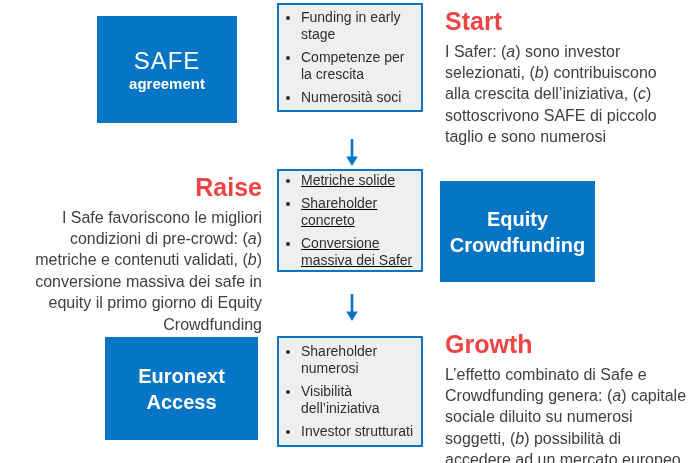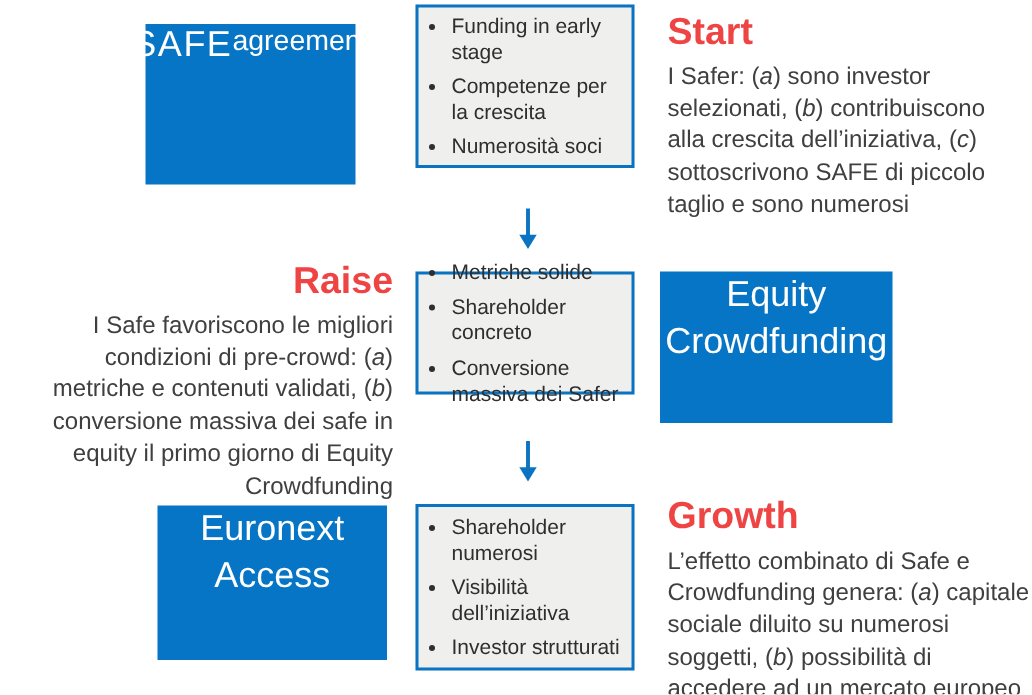--- a/index.html
+++ b/index.html
@@ -11,50 +11,50 @@
     font-family: "Liberation Sans", sans-serif;
     overflow: hidden;
   }
 
   
   .bluebox {
     position: absolute;
     background: #0775c5;
     color: #ffffff;
     display: flex;
-    flex-direction: row;
+    flex-direction: column;
     justify-content: center;
-    align-items: flex-start;
+    align-items: center;
     text-align: center;
     box-sizing: border-box;
   }
   .bluebox .box-title-bold {
-    font-weight: 400;
-    font-size: 24px;
+    font-weight: 700;
+    font-size: 20px;
     line-height: 1.3;
     padding: 0 14px;
   }
   .safe-box { left: 97px;  top: 16px;  width: 140px; height: 107px; }
   .safe-box .box-title-light { font-weight: 400; font-size: 24px; letter-spacing: 1px; line-height: 1.15; }
-  .safe-box .box-subtitle    { font-weight: 400; font-size: 19px; margin-top: 1px; }
+  .safe-box .box-subtitle    { font-weight: 700; font-size: 15px; margin-top: 1px; }
   .equity-box   { left: 440px; top: 181px; width: 155px; height: 101px; }
   .euronext-box { left: 105px; top: 337px; width: 153px; height: 103px; }
 
   
   .panel {
     position: absolute;
     width: 146px;
     background: #efefee;
     border: 2px solid #0b74c2;
     box-sizing: border-box;
     display: flex;
     align-items: center;
   }
   .panel-1 { left: 277px; top: 3px;  height: 109px; }
-  .panel-2 { left: 277px; top: 181px; height: 82px; }
+  .panel-2 { left: 277px; top: 169px; height: 103px; text-decoration: underline; }
   .panel-3 { left: 277px; top: 336px; height: 111px; }
   .panel ul {
     margin: 0;
     padding: 6px 6px 6px 22px;
     list-style: disc;
     color: #2e2e2e;
     font-size: 14px;
     line-height: 1.22;
   }
   .panel li { margin: 0 0 6px 0; padding-left: 0; }

